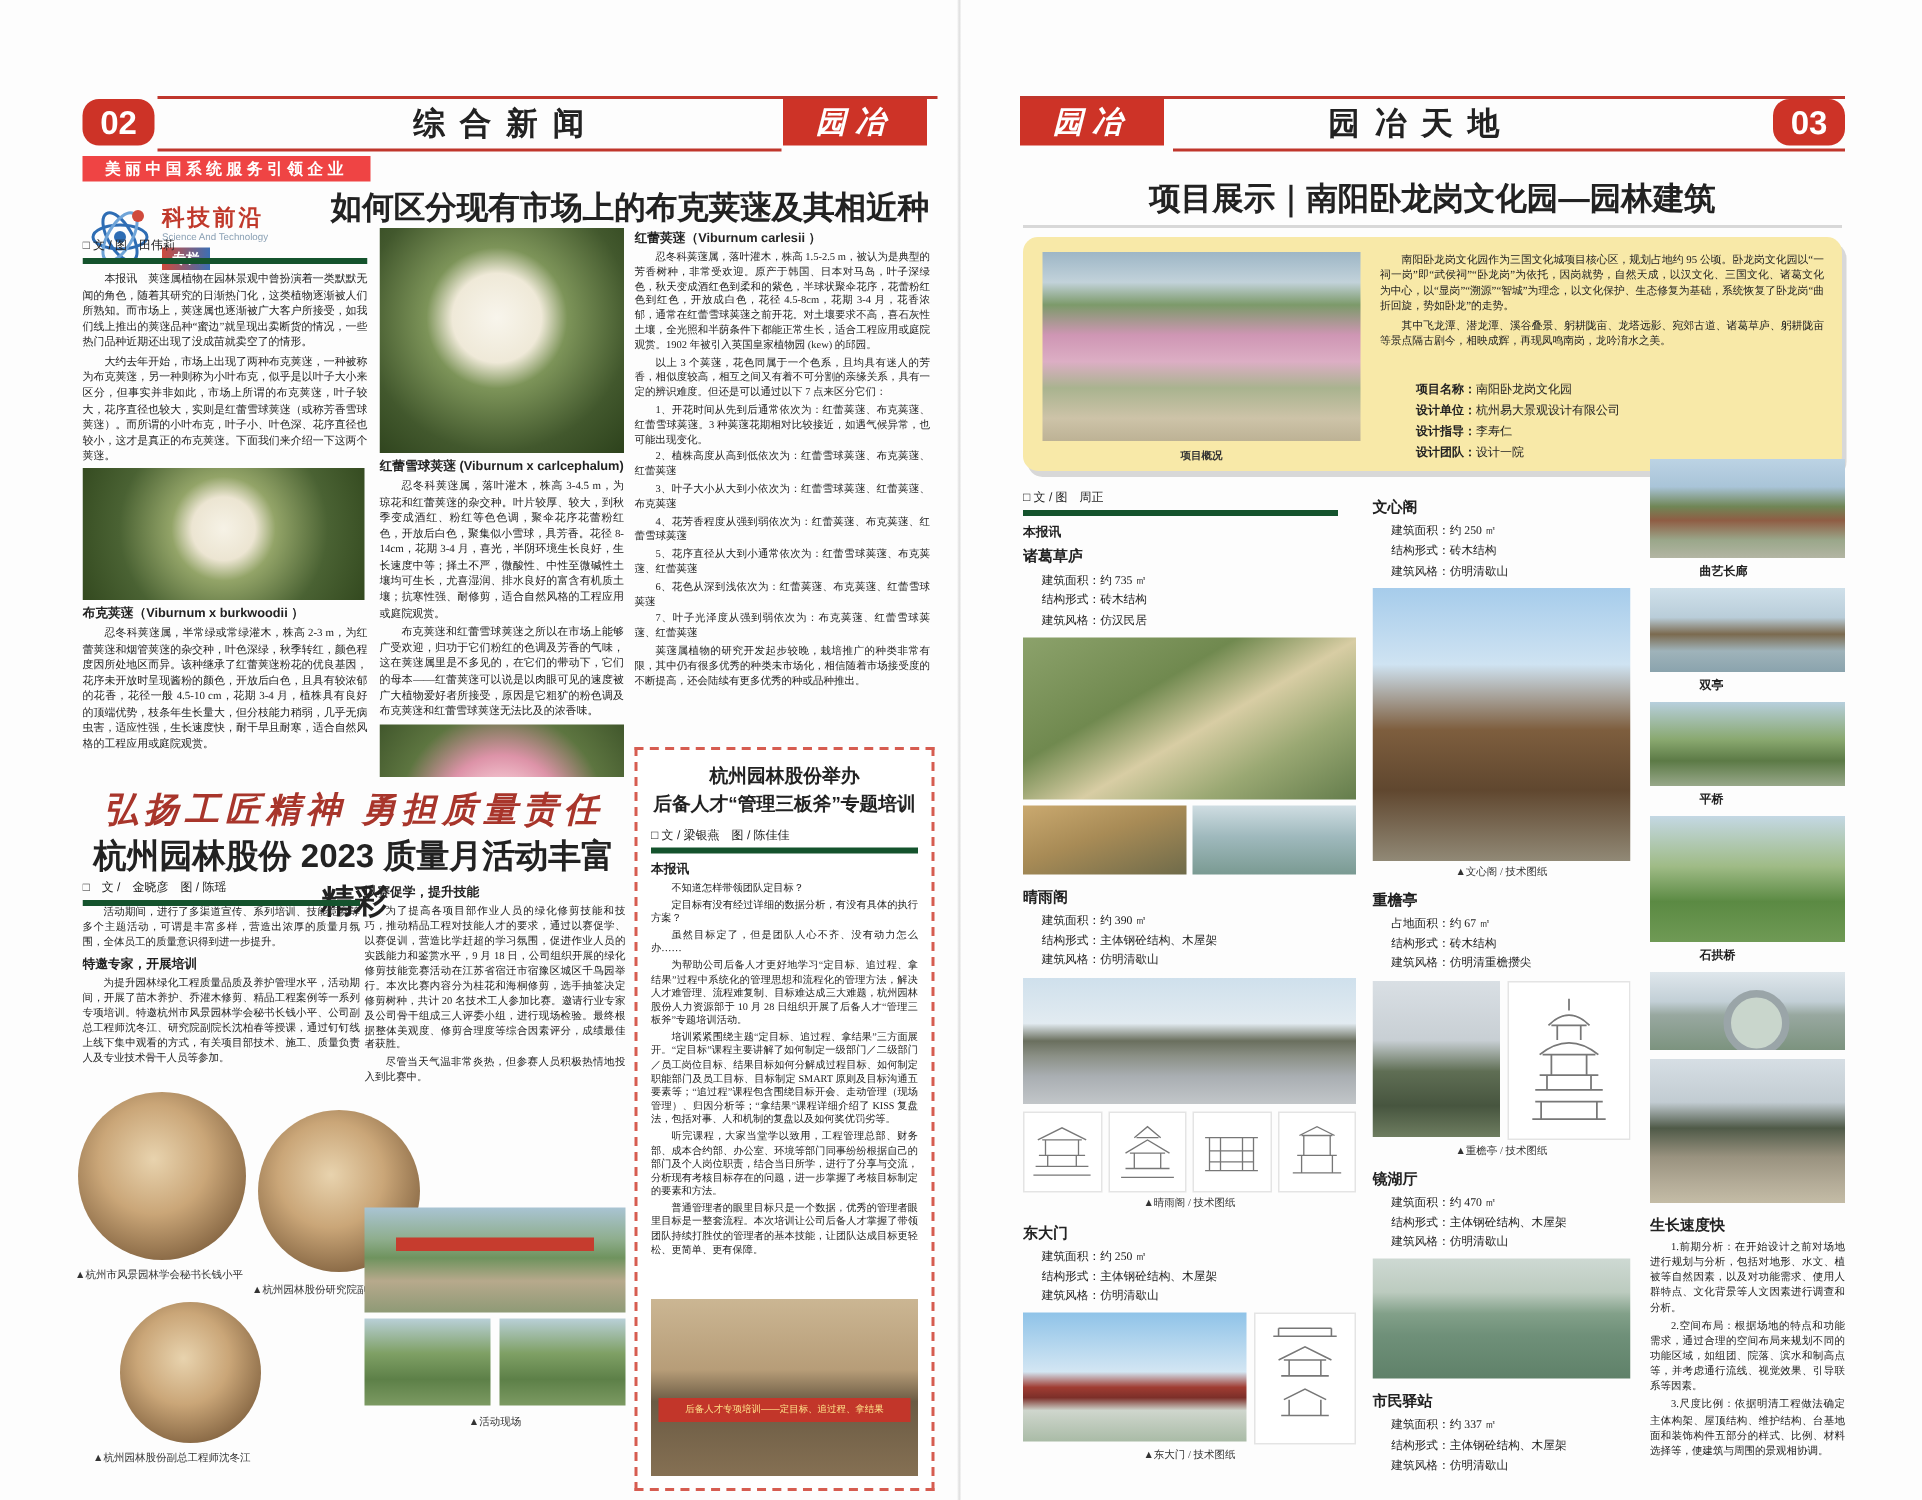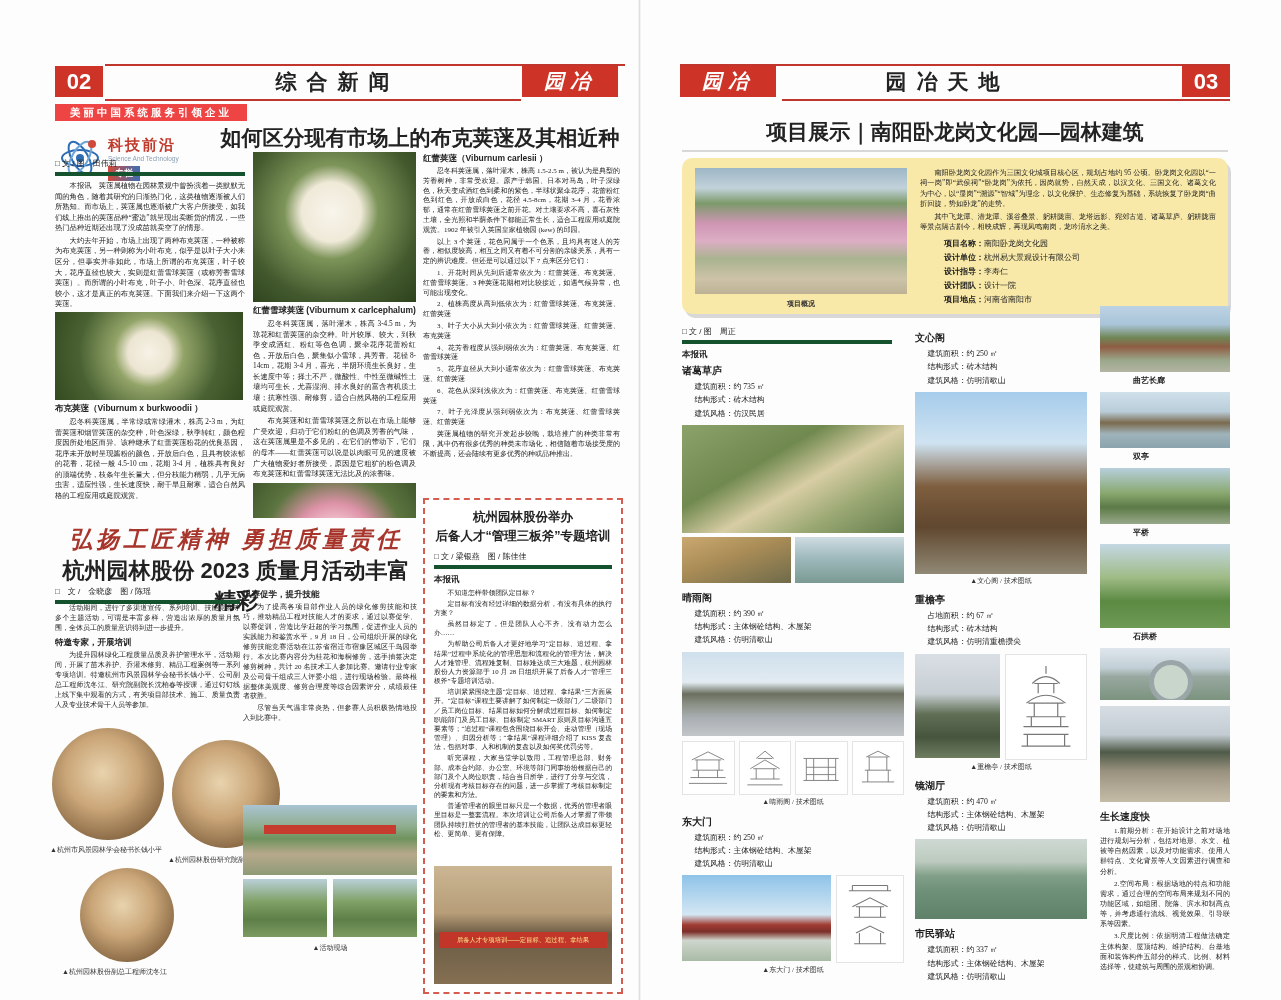--- a/index.html
+++ b/index.html
@@ -9,21 +9,21 @@
   #pageL{left:50px;width:575px;}
   #pageR{left:660px;width:575px;}
   .fold{position:absolute;top:0;bottom:0;left:638px;width:3px;
         background:linear-gradient(90deg,rgba(0,0,0,0),rgba(0,0,0,.12),rgba(0,0,0,0));}
   
   .phead{position:absolute;top:64px;left:0;right:0;height:38px;}
   .hline-top{position:absolute;top:0;height:2px;background:#c0362c;}
   .hline-bot{position:absolute;top:35px;height:2px;background:#c0362c;}
   .pnum{position:absolute;top:2px;width:48px;height:31px;background:#cd3327;color:#fff;
         font-family:"Liberation Sans",sans-serif;font-size:22px;font-weight:bold;
-        display:flex;align-items:center;justify-content:center;}
+        display:flex;align-items:center;justify-content:center;border-radius:11px;}
   .sect{position:absolute;top:4px;left:120px;right:120px;text-align:center;
         font-size:21px;font-weight:bold;letter-spacing:10px;font-family:"Liberation Serif",serif;}
   .brand{position:absolute;top:2px;width:96px;height:31px;background:#cd3327;color:#fff;
          font-size:20px;font-weight:bold;font-style:italic;letter-spacing:6px;
          display:flex;align-items:center;justify-content:center;}
   .ribbon{position:absolute;background:#ef4444;color:#fff;font-family:"Liberation Sans",sans-serif;
           font-size:10.5px;font-weight:bold;letter-spacing:3px;display:flex;align-items:center;
           justify-content:center;}
   
   .bt{font-size:7.3px;line-height:1.45;text-align:justify;margin:0 0 2px 0;}
@@ -208,21 +208,21 @@
 
   <div class="rtitle" style="top:118px;left:22px;width:546px;font-size:21px;">项目展示｜南阳卧龙岗文化园—园林建筑</div>
   <div style="position:absolute;top:150px;left:22px;width:546px;height:2px;background:#d8d8d8;"></div>
 
   <div class="ybox" style="top:158px;left:22px;width:546px;height:156px;">
     <div class="ph ph-aerial" style="position:absolute;top:10px;left:13px;width:212px;height:126px;"></div>
     <div class="cap capc" style="position:absolute;top:139px;left:13px;width:212px;font-weight:bold;">项目概况</div>
     <div style="position:absolute;top:10px;left:238px;width:296px;overflow:hidden;height:140px;">
       <p class="bt ind" style="font-size:7.2px;">南阳卧龙岗文化园作为三国文化城项目核心区，规划占地约 95 公顷。卧龙岗文化园以“一祠一岗”即“武侯祠”“卧龙岗”为依托，因岗就势，自然天成，以汉文化、三国文化、诸葛文化为中心，以“显岗”“溯源”“智城”为理念，以文化保护、生态修复为基础，系统恢复了卧龙岗“曲折回旋，势如卧龙”的走势。</p>
       <p class="bt ind" style="font-size:7.2px;">其中飞龙潭、潜龙潭、溪谷叠景、躬耕陇亩、龙塔远影、宛郊古道、诸葛草庐、躬耕陇亩等景点隔古剧今，相映成辉，再现凤鸣南岗，龙吟淯水之美。</p>
-      <div style="margin-top:4px;padding-left:1.5em;">
+      <div style="margin-top:20px;padding-left:1.5em;">
         <div class="infoline"><span class="info-k">项目名称：</span><span>南阳卧龙岗文化园</span></div>
         <div class="infoline"><span class="info-k">设计单位：</span><span>杭州易大景观设计有限公司</span></div>
         <div class="infoline"><span class="info-k">设计指导：</span><span>李寿仁</span></div>
         <div class="infoline"><span class="info-k">设计团队：</span><span>设计一院</span></div>
         <div class="infoline"><span class="info-k">项目地点：</span><span>河南省南阳市</span></div>
         <div class="infoline"></div>
       </div>
     </div>
   </div>
 

